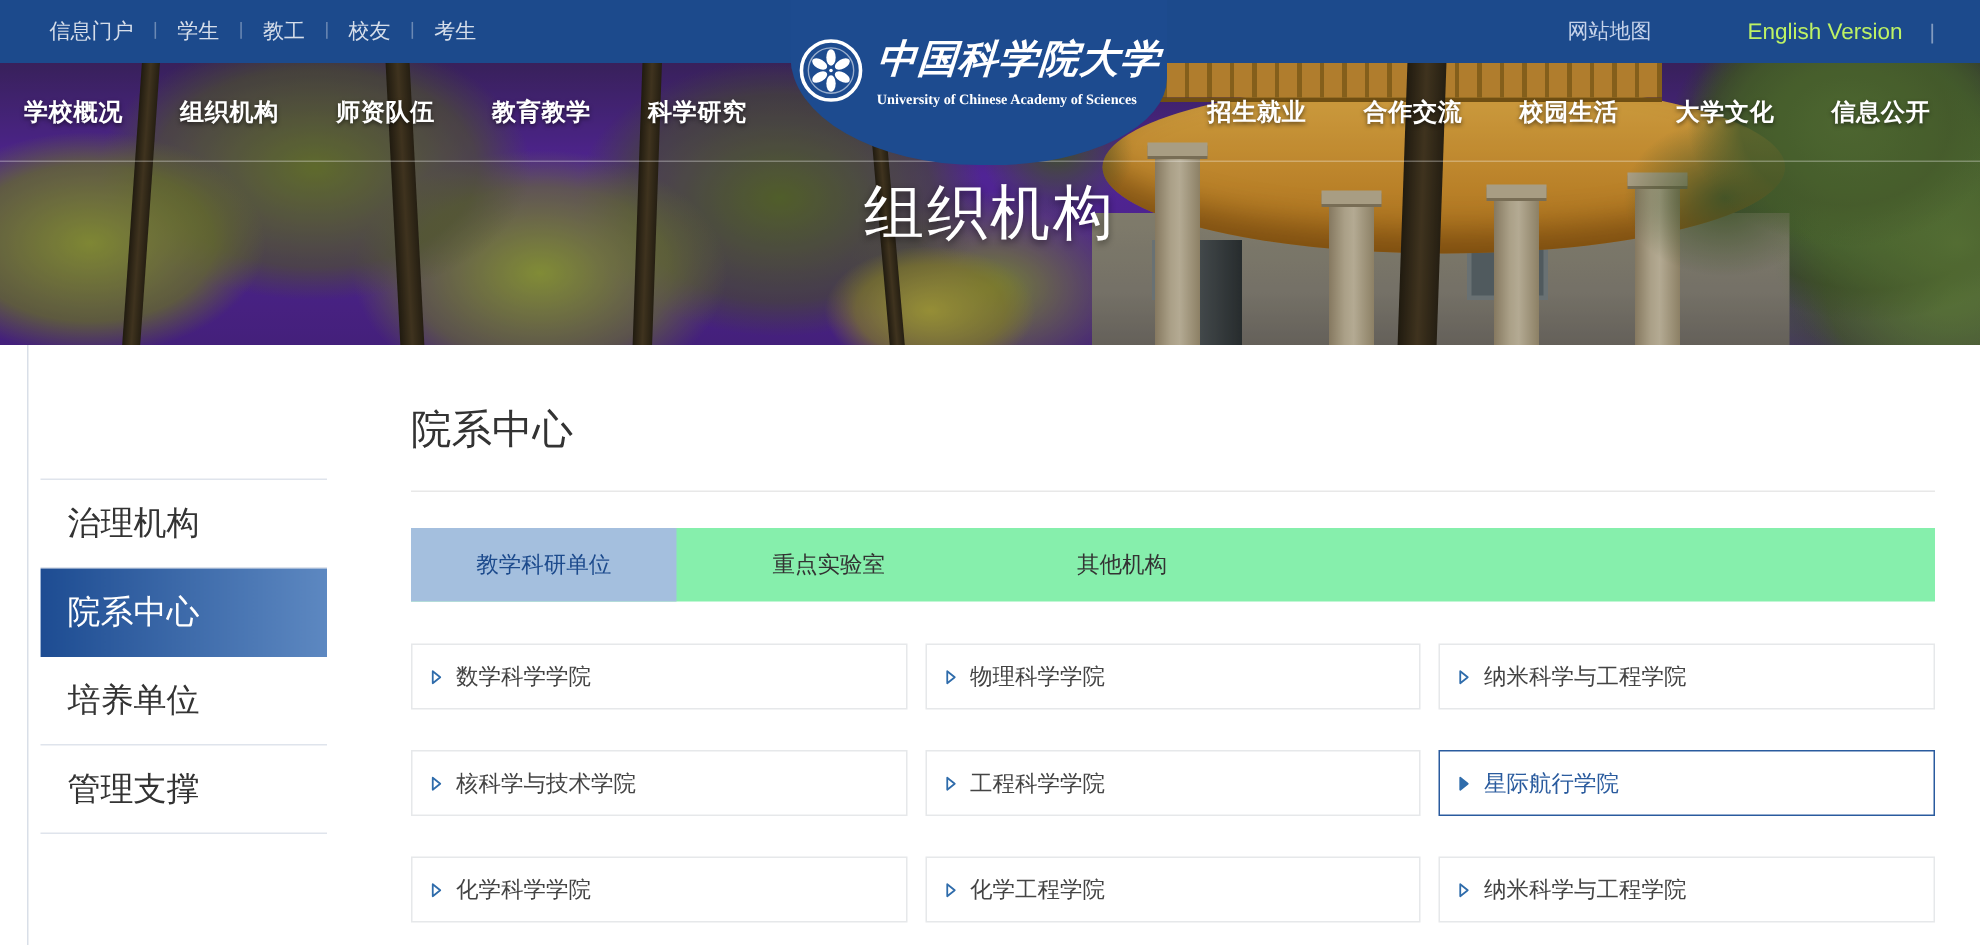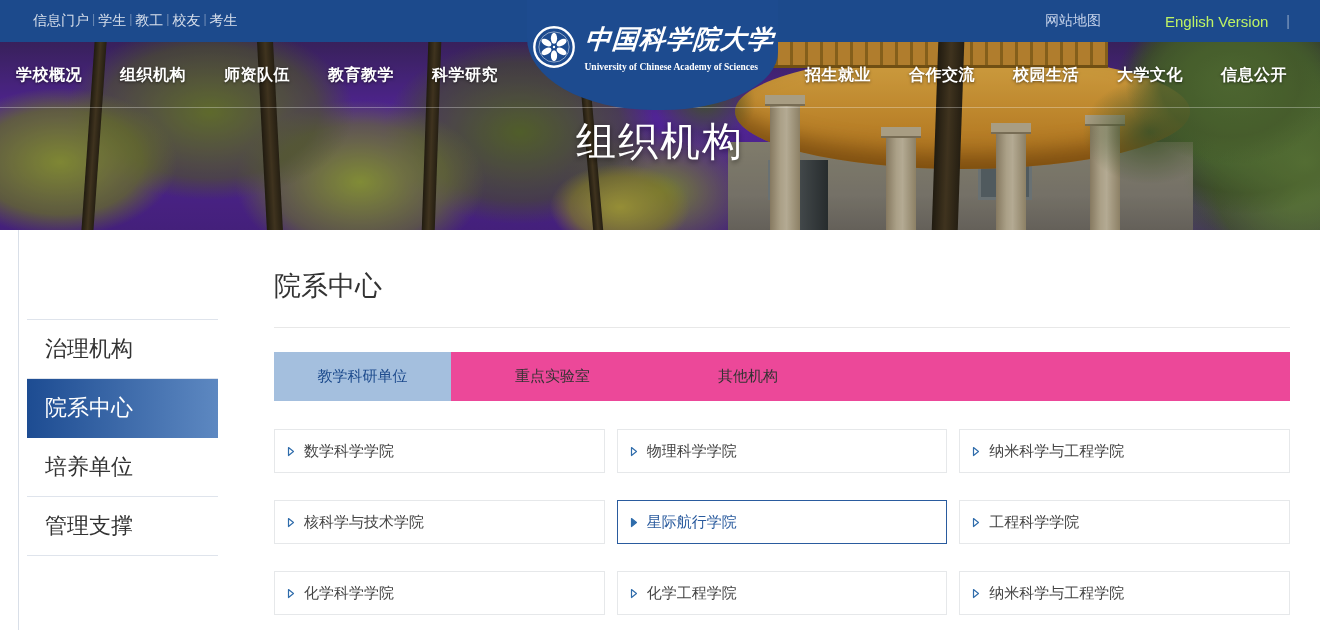--- a/index.html
+++ b/index.html
@@ -3,21 +3,21 @@
 <meta charset="utf-8">
 <style>
   * { margin:0; padding:0; box-sizing:border-box; }
   html,body { width:1320px; height:630px; overflow:hidden; background:#fff;
               font-family:"Liberation Sans", sans-serif; }
   .page { position:relative; width:1320px; height:630px; }
 
   
   .topbar { position:relative; z-index:10; height:42px; background:#1c4a8c;
             display:flex; align-items:center; padding:0 30px 0 33px; }
-  .topbar-left { display:flex; align-items:flex-start; gap:3px; font-size:14px; color:rgba(255,255,255,.82); }
+  .topbar-left { display:flex; align-items:flex-start; gap:13px; font-size:14px; color:rgba(255,255,255,.82); }
   .topbar-left .sep { color:rgba(255,255,255,.35); font-size:12px; }
   .topbar-left span[data-interactable="true"] { cursor:pointer; }
   .topbar-right { margin-left:auto; display:flex; align-items:center; color:#c6d3ea; font-size:14px; }
   .sitemap { cursor:pointer; }
   .english { margin-left:64px; font-size:15px; color:#bef264; cursor:pointer; }
   .topbar-right .sep { margin-left:18px; color:rgba(255,255,255,.45); }
 
   
   .hero { position:relative; z-index:1; height:188px; overflow:hidden; background-color:#6d28d9; }
   .hero-photo { position:absolute; inset:0;
@@ -92,21 +92,21 @@
   .layout { display:flex; background:#fff; height:400px; }
   .sidebar { width:209px; margin-left:18px; border-left:1px solid #d9dfe8; padding-top:89px; }
   .side-list { margin-left:8px; width:191px; border-top:1px solid #dfe4ec; }
   .side-item { height:59px; display:flex; align-items:center; padding-left:18px; font-size:22px;
                color:#333; border-bottom:1px solid #dfe4ec; cursor:pointer; }
   .side-item.active { background:linear-gradient(90deg,#1d4c92,#5d88c1); color:#fff;
                       border-bottom-color:transparent; }
   .main { margin-left:47px; width:1016px; padding-top:38px; }
   .page-title { font-size:27px; font-weight:400; color:#333; }
   .title-divider { margin-top:23px; border-bottom:1px solid #e8e8e8; }
-  .tabs { margin-top:24px; height:49px; background:#ec4899; display:flex; }
+  .tabs { margin-top:24px; height:49px; background:#86efac; display:flex; }
   .tab { padding:0 64px; display:flex; align-items:center; font-size:15px; color:#333; cursor:pointer; }
   .tab.active { width:177px; padding:0; justify-content:center; background:#a4bfde; color:#1c4a8c; }
   .grid { margin-top:28px; display:grid; grid-template-columns:repeat(3,1fr); gap:27px 12px; }
   .card { height:44px; border:1px solid #e6e8ea; background:#fff; display:flex; align-items:center;
           padding-left:12px; cursor:pointer; }
   .card .tri { color:#2f6cab; margin-right:9px; flex:none; display:block; }
   .card .label { font-size:15px; color:#444; }
   .card.hl { border-color:#2a5b9e; }
   .card.hl .label { color:#2a5b9e; }
   .card.hl .tri path { fill:currentColor; }
@@ -238,32 +238,32 @@
             </svg>
           <span class="label" data-interactable="false">纳米科学与工程学院</span>
         </div>
 
         <div class="card" data-interactable="true">
           <svg class="tri" width="8" height="11" viewBox="0 0 8 11" data-interactable="false">
               <path d="M1.5 1.5 L6.5 5.5 L1.5 9.5 Z" fill="none" stroke="currentColor" stroke-width="1.2" stroke-linejoin="round"></path>
             </svg>
           <span class="label" data-interactable="false">核科学与技术学院</span>
         </div>
+        <div class="card" data-interactable="true">
+          <svg class="tri" width="8" height="11" viewBox="0 0 8 11" data-interactable="false">
+              <path d="M1.5 1.5 L6.5 5.5 L1.5 9.5 Z" fill="none" stroke="currentColor" stroke-width="1.2" stroke-linejoin="round"></path>
+            </svg>
+          <span class="label" data-interactable="false">工程科学学院</span>
+        </div>
         <div class="card hl" data-interactable="true">
           <svg class="tri" width="8" height="11" viewBox="0 0 8 11" data-interactable="false">
               <path d="M1.5 1.5 L6.5 5.5 L1.5 9.5 Z" fill="none" stroke="currentColor" stroke-width="1.2" stroke-linejoin="round"></path>
             </svg>
           <span class="label" data-interactable="false">星际航行学院</span>
         </div>
-        <div class="card" data-interactable="true">
-          <svg class="tri" width="8" height="11" viewBox="0 0 8 11" data-interactable="false">
-              <path d="M1.5 1.5 L6.5 5.5 L1.5 9.5 Z" fill="none" stroke="currentColor" stroke-width="1.2" stroke-linejoin="round"></path>
-            </svg>
-          <span class="label" data-interactable="false">工程科学学院</span>
-        </div>
 
         <div class="card" data-interactable="true">
           <svg class="tri" width="8" height="11" viewBox="0 0 8 11" data-interactable="false">
               <path d="M1.5 1.5 L6.5 5.5 L1.5 9.5 Z" fill="none" stroke="currentColor" stroke-width="1.2" stroke-linejoin="round"></path>
             </svg>
           <span class="label" data-interactable="false">化学科学学院</span>
         </div>
         <div class="card" data-interactable="true">
           <svg class="tri" width="8" height="11" viewBox="0 0 8 11" data-interactable="false">
               <path d="M1.5 1.5 L6.5 5.5 L1.5 9.5 Z" fill="none" stroke="currentColor" stroke-width="1.2" stroke-linejoin="round"></path>

